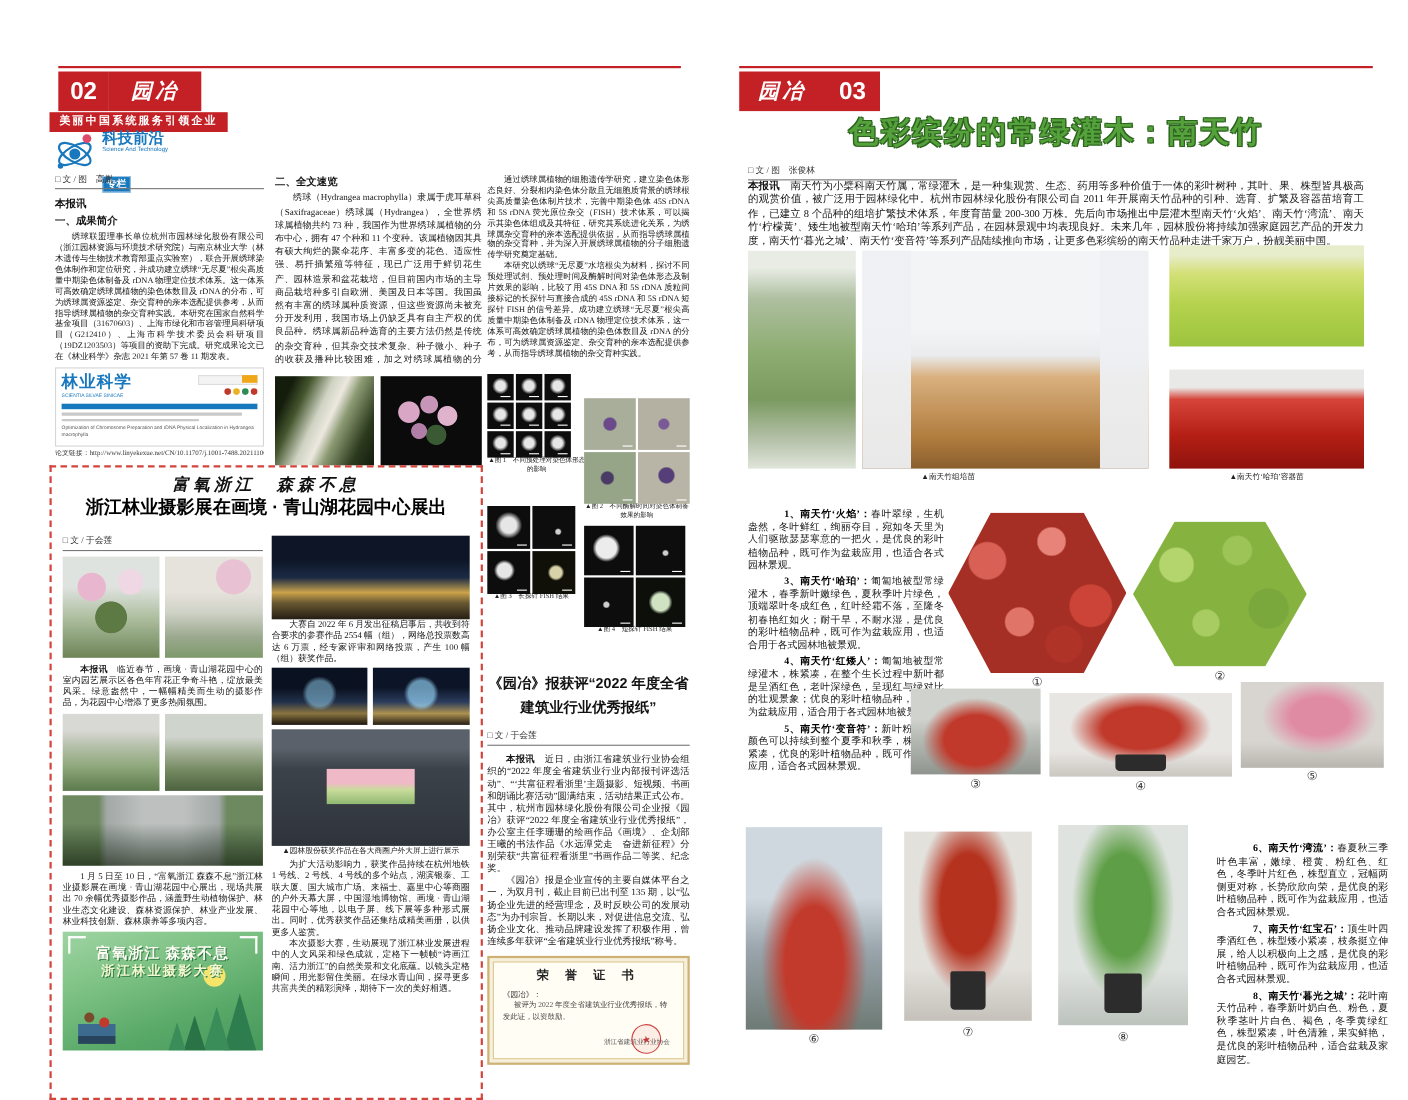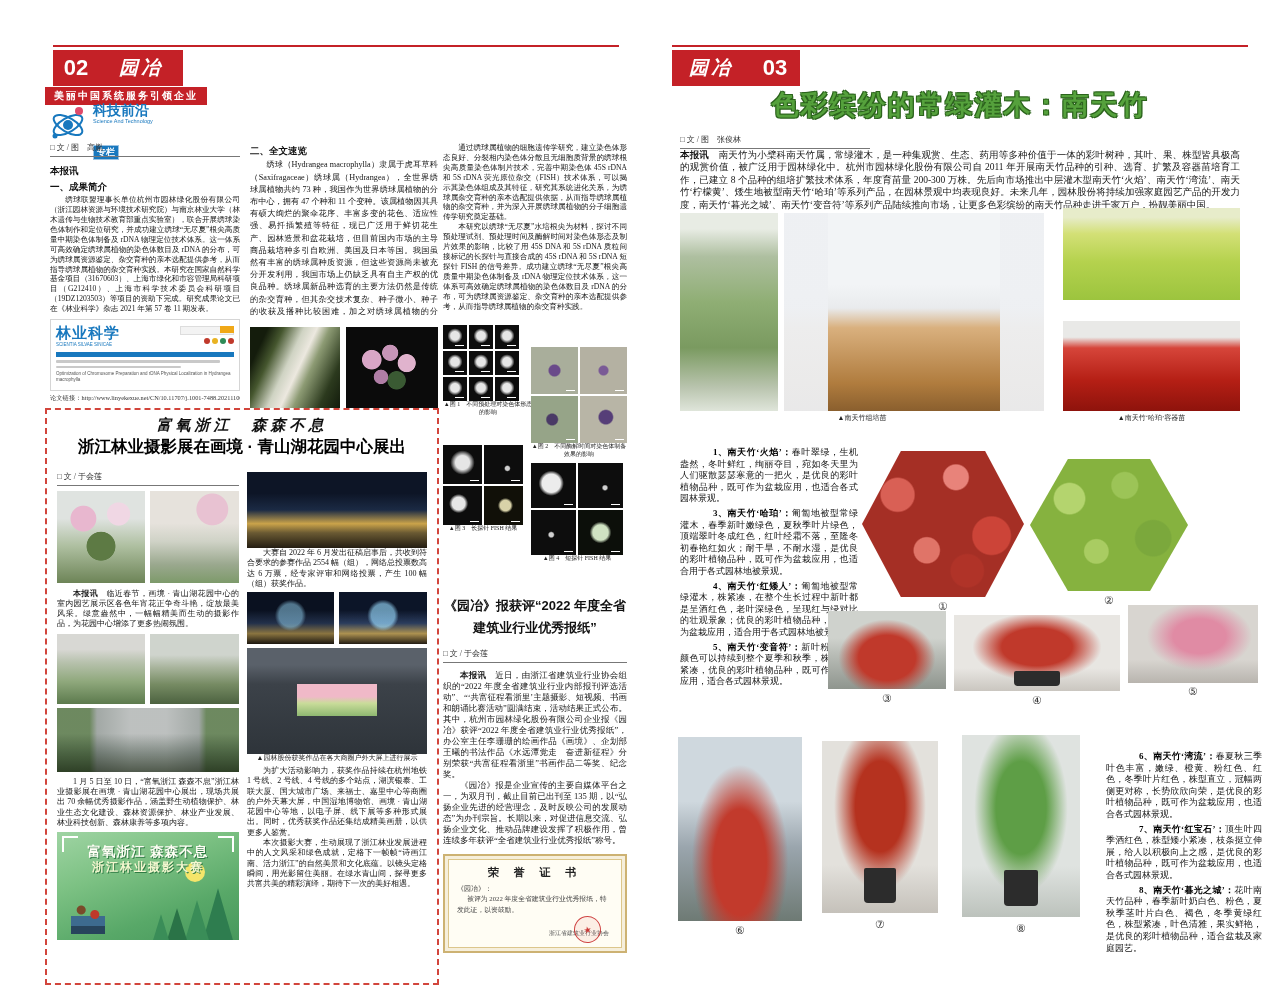--- a/index.html
+++ b/index.html
@@ -1,19 +1,19 @@
 <!DOCTYPE html>
 <html><head>
 <meta charset="utf-8">
 <style>
   html,body{margin:0;padding:0;background:#fff;}
   #canvas{position:relative;width:1280px;height:1000px;background:#fff;overflow:hidden;
           font-family:"Liberation Serif","DejaVu Serif",serif;color:#111;}
   .abs{position:absolute;}
-  .page{position:absolute;top:45px;height:936px;}
+  .page{position:absolute;top:60px;height:936px;}
   #pageL{left:45px;width:582px;}
   #pageR{left:660px;width:600px;}
 
   
   .phead{position:absolute;top:0;left:8px;right:8px;height:36px;display:flex;align-items:stretch;
          border-top:2px solid #c42127;padding-top:3px;}
   .numbox{width:46px;background:#c42127;color:#fff;display:flex;align-items:center;justify-content:center;
           font:bold 22px "Liberation Sans",sans-serif;}
   .secbox{flex:1;margin:0 6px;border-top:3px double #c42127;border-bottom:3px double #c42127;
           display:flex;align-items:center;justify-content:center;font:bold 19px "Liberation Serif",serif;letter-spacing:6px;}

